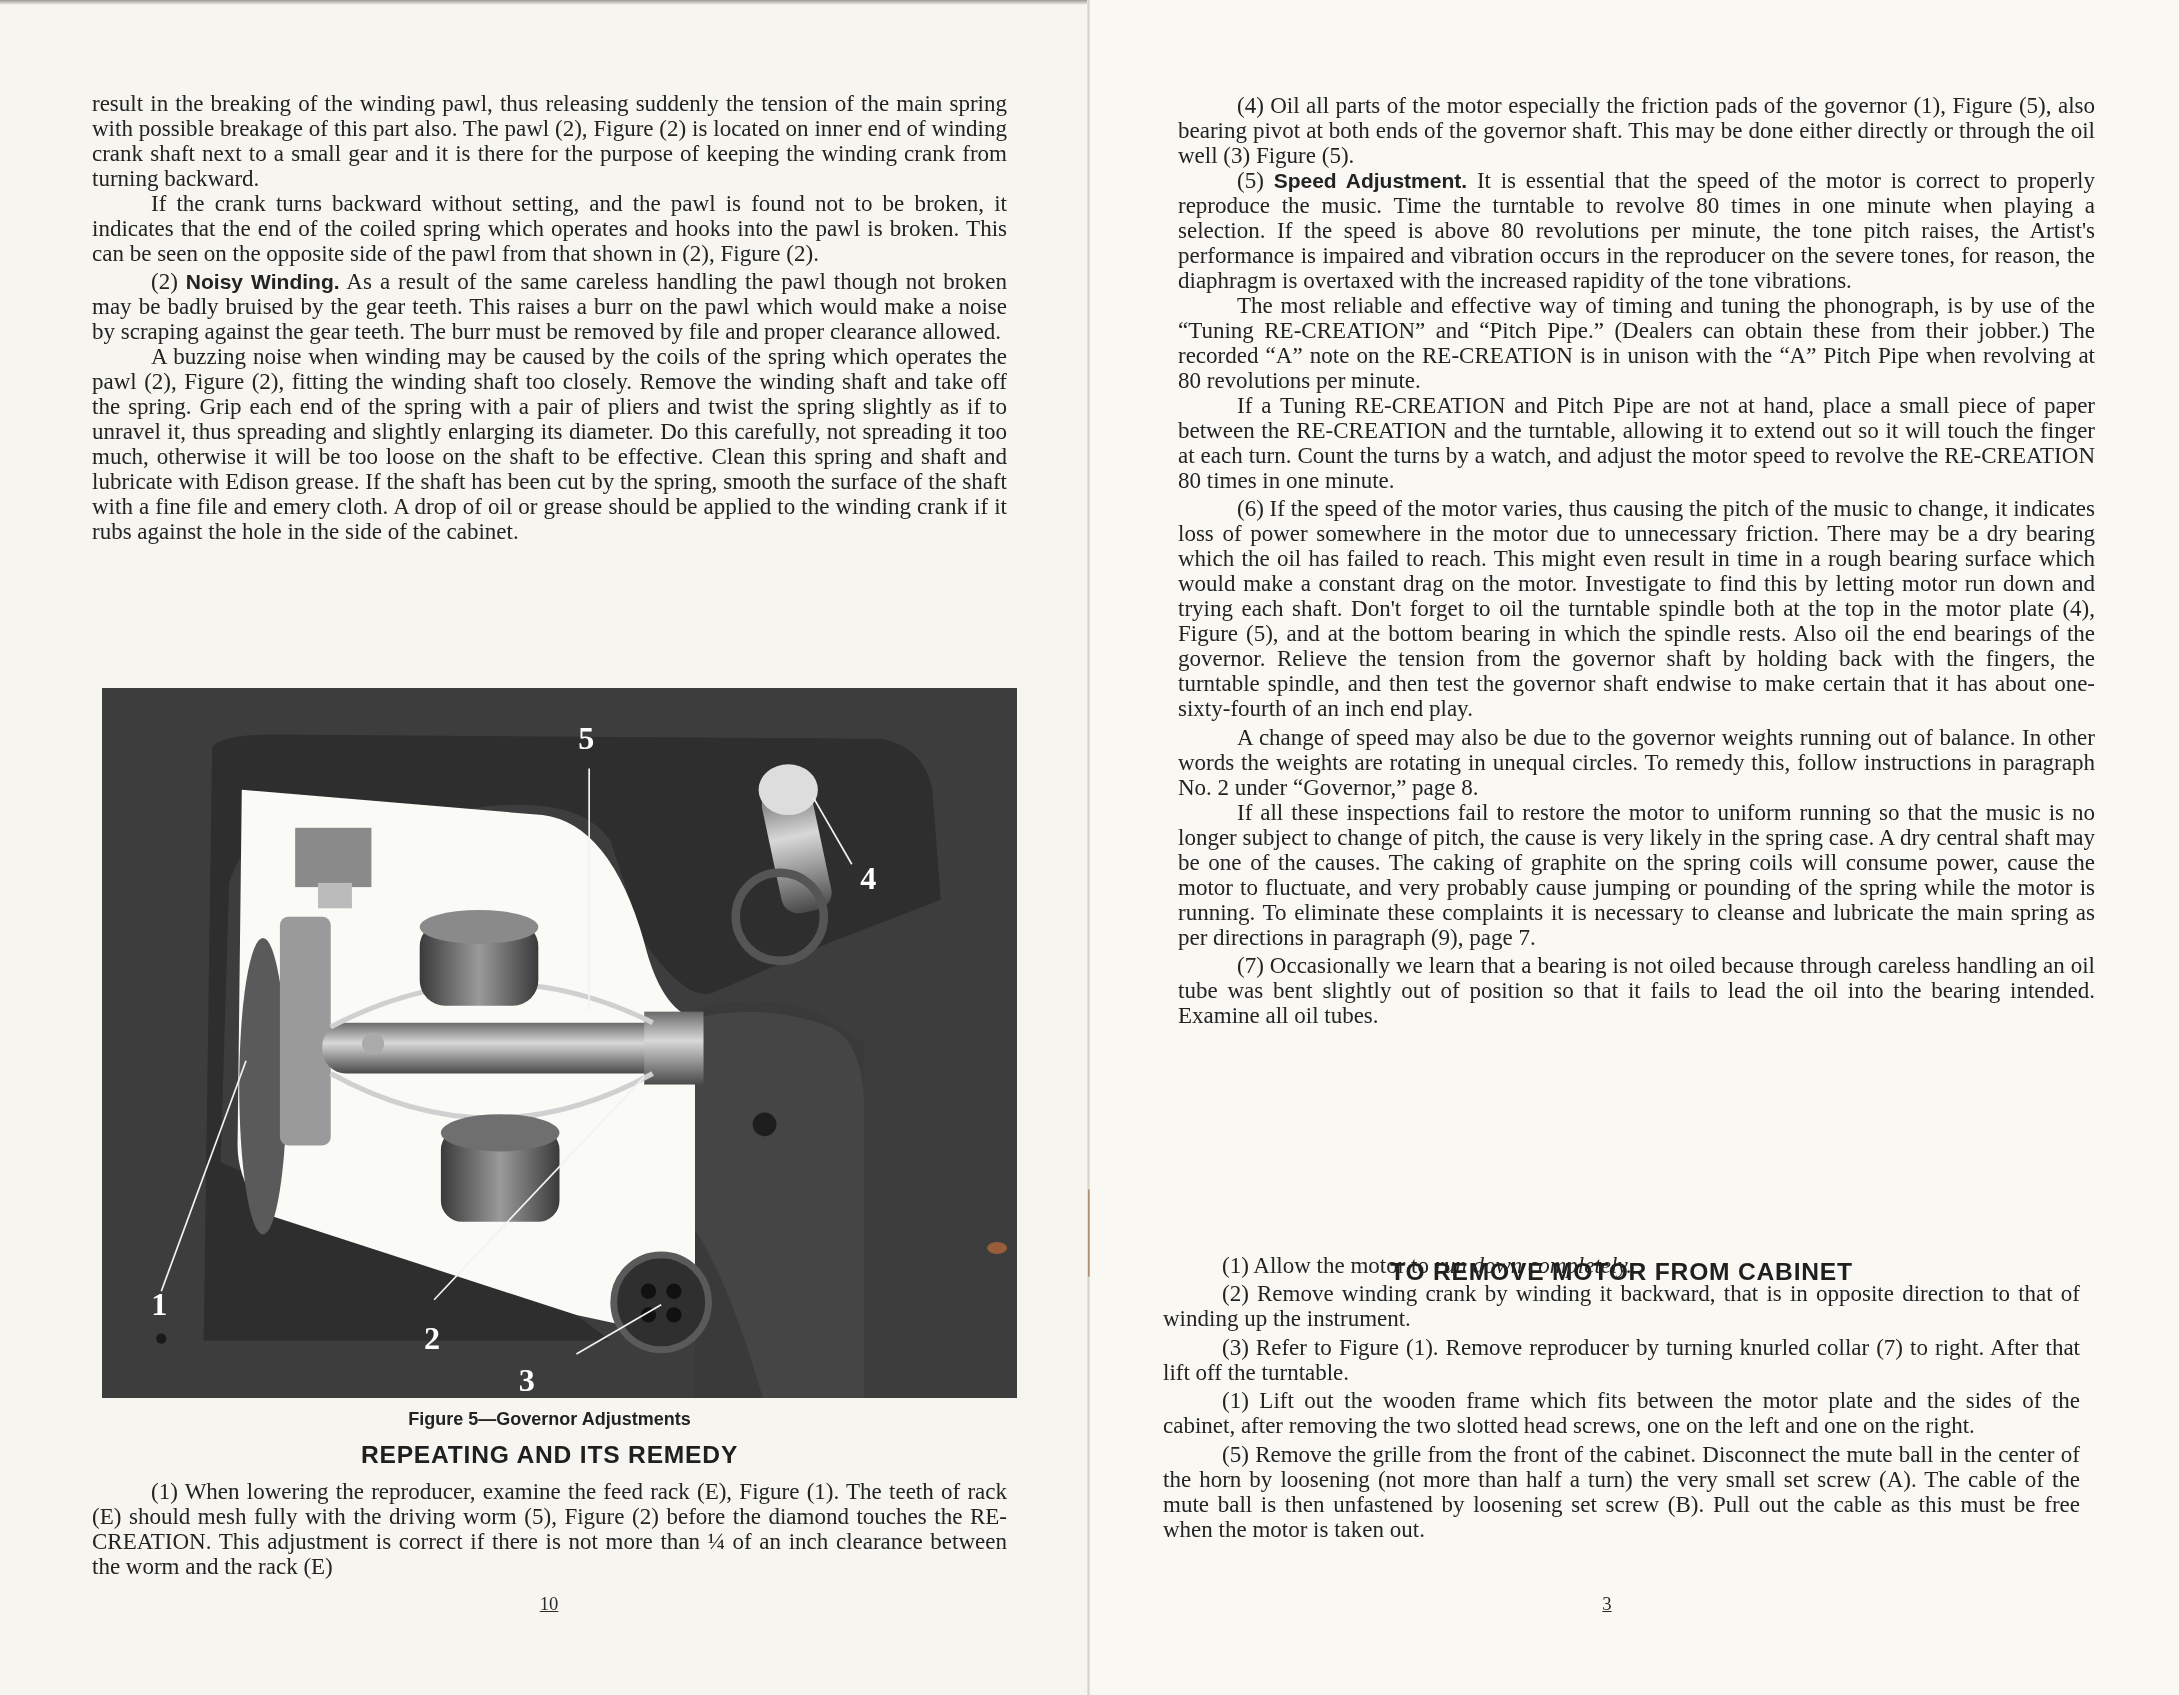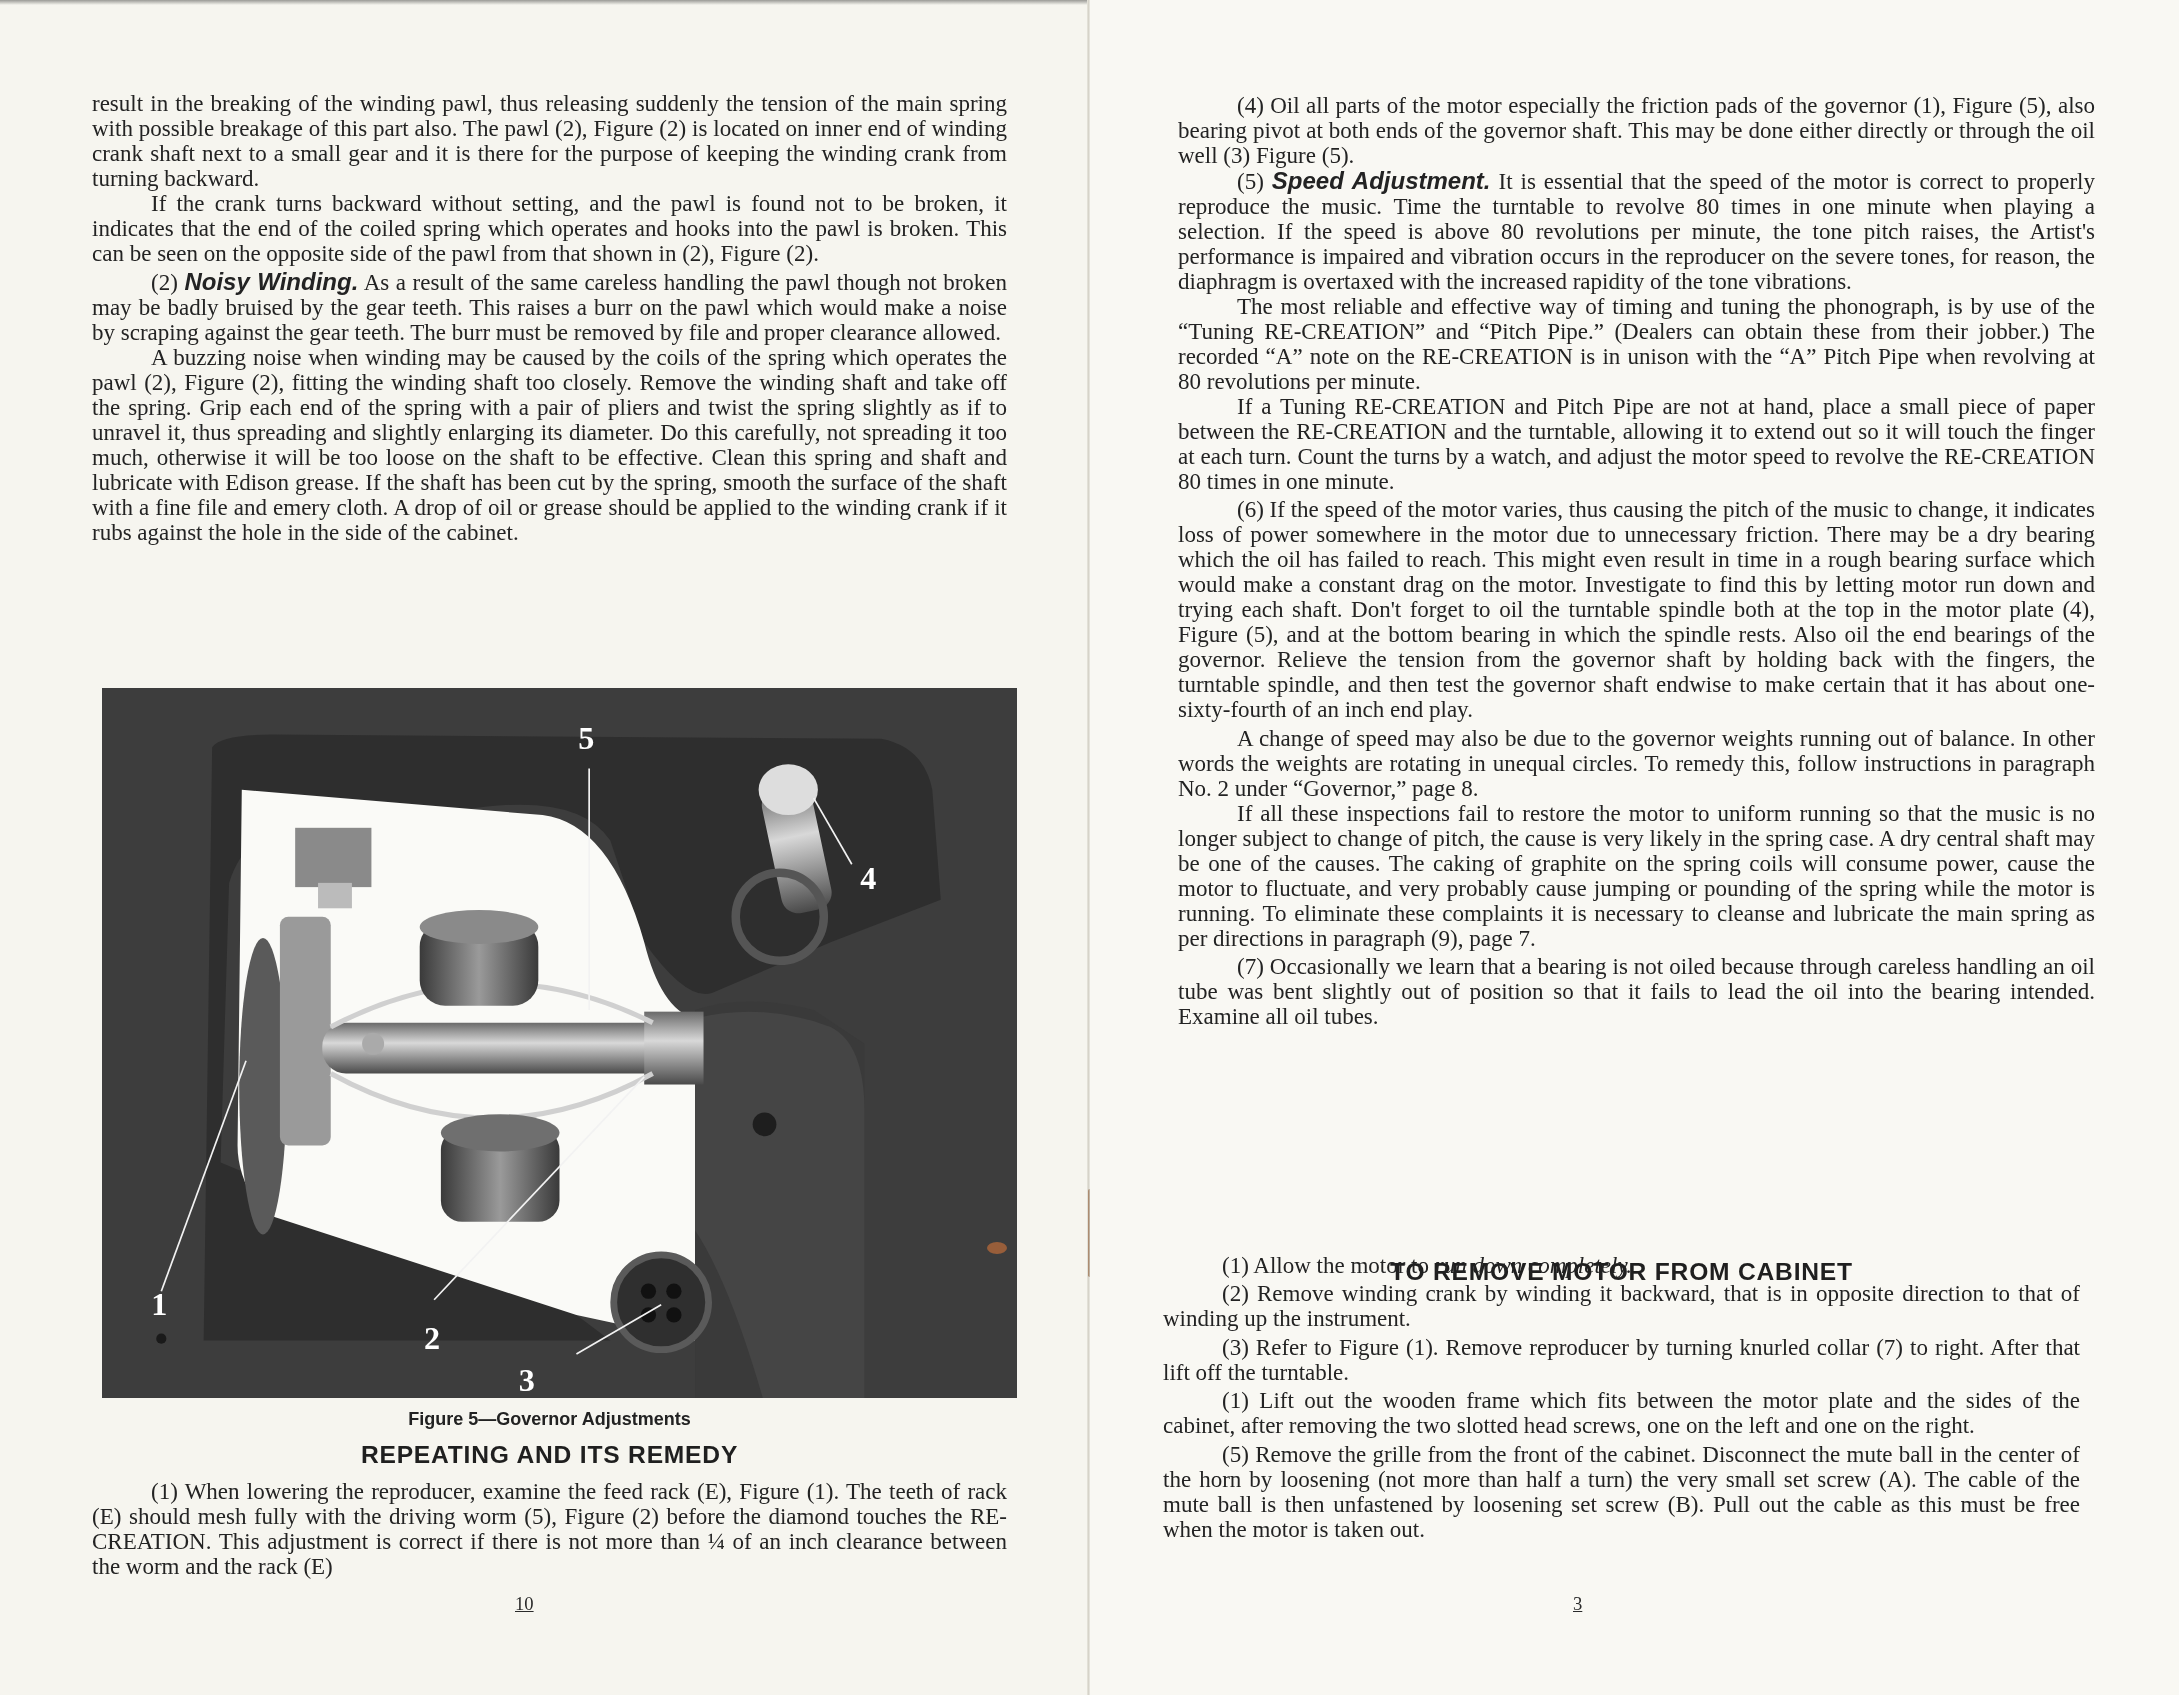--- a/index.html
+++ b/index.html
@@ -31,38 +31,38 @@
     background:#a8643a; border-radius:50%; opacity:.85;
   }
   .text-block {
     position:absolute; font-size:23px; line-height:25px;
     text-align:justify; color:#232323;
   }
   .left-col { left:92px; width:915px; }
   .text-block p { margin:0; text-indent:59px; }
   .text-block p.noindent { text-indent:0; }
   .text-block p.gap { margin-top:3.4px; }
-  .b { font-family:"Liberation Sans","DejaVu Sans",sans-serif; font-weight:bold; font-size:24px;font-style:italic; }
+  .b { font-family:"Liberation Sans","DejaVu Sans",sans-serif; font-weight:bold; font-size:21px; }
   .i { font-style:italic; }
   .figure {
     position:absolute; left:102px; top:688px; width:915px; height:710px;
     background:#3f3f3f; overflow:hidden;
   }
   .fig-caption {
     position:absolute; left:92px; width:915px; top:1409px; text-align:center;
     font-family:"Liberation Sans","DejaVu Sans",sans-serif; font-weight:bold;
     font-size:18px; color:#222;
   }
   .section-heading {
     position:absolute; text-align:center;
     font-family:"Liberation Sans","DejaVu Sans",sans-serif; font-weight:bold;
     font-size:24.6px; letter-spacing:0.8px; color:#1f1f1f;
   }
   .page-number {
-    position:absolute; font-size:18.6px; color:#2a2a2a; width:68px;text-decoration:underline;
+    position:absolute; font-size:18.6px; color:#2a2a2a; text-align:center; width:68px;text-decoration:underline;
   }
 </style>
 </head>
 <body>
 
 <div class="spread">
 
   <div class="page page-left">
     <div class="top-shadow"></div>
 

